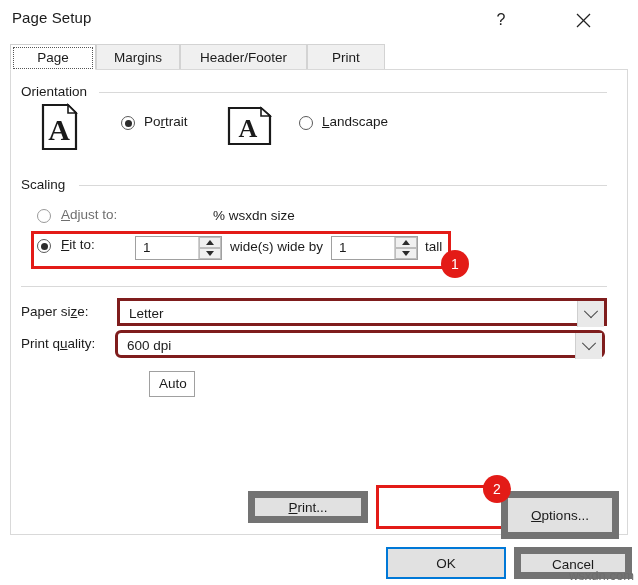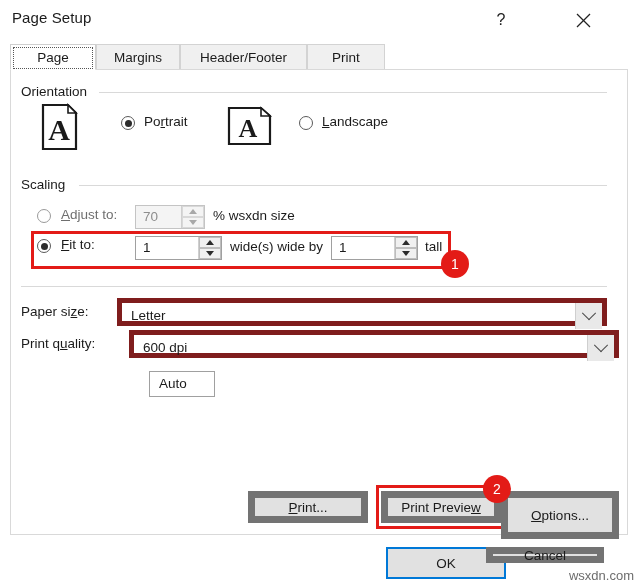--- a/index.html
+++ b/index.html
@@ -114,21 +114,21 @@
   .tri.up{border-left:4px solid transparent;border-right:4px solid transparent;border-bottom:5px solid #2b2b2b;}
   .tri.down{border-left:4px solid transparent;border-right:4px solid transparent;border-top:5px solid #2b2b2b;}
   .spin.disabled .tri.up{border-bottom-color:#a8a8a8;}
   .spin.disabled .tri.down{border-top-color:#a8a8a8;}
 
   .plaintext{position:absolute;font-size:13.5px;color:#1b1b1b;}
 
   
   .combo{
     position:absolute;height:28px;box-sizing:border-box;
-    border:5px solid #7f1d1d;background:#fff;
+    border:3px solid #7f1d1d;background:#fff;
   }
   .combo .cval{position:absolute;left:9px;top:5px;font-size:13.5px;color:#1b1b1b;}
   .combo .carrow{
     position:absolute;right:0;top:0;width:26px;height:26px;background:#e9e9e9;
     border-left:1px solid #cfcfcf;
     display:flex;align-items:center;justify-content:center;
   }
   .chev{width:9px;height:9px;border-right:1.6px solid #4a4a4a;border-bottom:1.6px solid #4a4a4a;transform:rotate(45deg) translate(-2px,-2px);}
 
   
@@ -224,31 +224,20 @@
 
     <div class="radio" style="left:288px;top:46px;"></div>
     <div class="radio-label" style="left:311px;top:44px;"><u>L</u>andscape</div>
 
     <div class="group-label" style="left:10px;top:107px;">Scaling</div>
     <div class="group-line" style="left:68px;top:115px;width:528px;"></div>
 
     <div class="radio disabled" style="left:26px;top:139px;"></div>
     <div class="radio-label disabled" style="left:50px;top:137px;"><u>A</u>djust to:</div>
 
-    <div class="spin disabled" style="left:124px;top:135px;width:70px;">
-      <span class="val">70</span>
-      <span class="btns">
-        <span class="sb up">
-            <span class="tri up"></span>
-          </span>
-        <span class="sb down">
-            <span class="tri down"></span>
-          </span>
-      </span>
-    </div>
     <div class="plaintext" style="left:202px;top:138px;">% wsxdn size</div>
 
     <div class="redbox" style="left:20px;top:161px;width:420px;height:38px;"></div>
 
     <div class="radio" style="left:26px;top:169px;">
       <span class="dot"></span>
     </div>
     <div class="radio-label" style="left:50px;top:167px;"><u>F</u>it to:</div>
 
     <div class="spin" style="left:124px;top:166px;width:87px;">
@@ -287,50 +276,47 @@
 
     <div class="plaintext" style="left:10px;top:234px;">Paper si<u>z</u>e:</div>
     <div class="combo" style="left:106px;top:228px;width:490px;">
       <span class="cval">Letter</span>
       <span class="carrow">
         <span class="chev"></span>
       </span>
     </div>
 
     <div class="plaintext" style="left:10px;top:266px;">Print q<u>u</u>ality:</div>
-    <div class="combo" style="left:118px;top:260px;width:490px;">
+    <div class="combo" style="left:104px;top:260px;width:490px;border-radius:6px;">
       <span class="cval">600 dpi</span>
       <span class="carrow">
         <span class="chev"></span>
       </span>
     </div>
 
-    <div class="textbox" style="left:138px;top:301px;width:66px;">
+    <div class="textbox" style="left:138px;top:301px;width:46px;">
       <span class="tval">Auto</span>
     </div>
 
     <div class="btn" style="left:237px;top:421px;width:120px;height:32px;">
       <span><u>P</u>rint...</span>
     </div>
 
     <div class="redbox" style="left:365px;top:415px;width:130px;height:44px;"></div>
-    <div class="btn" style="left:370px;top:421px;width:120px;height:32px;">
-      <span>Print Previe<u>w</u></span>
-    </div>
 
     <div class="btn" style="left:490px;top:421px;width:118px;height:48px;">
       <span><u>O</u>ptions...</span>
     </div>
 
     <div class="badge" style="left:472px;top:405px;">
       <span>2</span>
     </div>
   </div>
 
   <div class="btn default" style="left:386px;top:547px;width:120px;height:32px;">
     <span>OK</span>
   </div>
-  <div class="btn" style="left:486px;top:547px;width:118px;height:16px;">
+  <div class="btn" style="left:514px;top:547px;width:118px;height:32px;align-items:flex-end;">
     <span>Cancel</span>
   </div>
 
   <div class="watermark">wsxdn.com</div>
 </div>
 
 </body></html>

